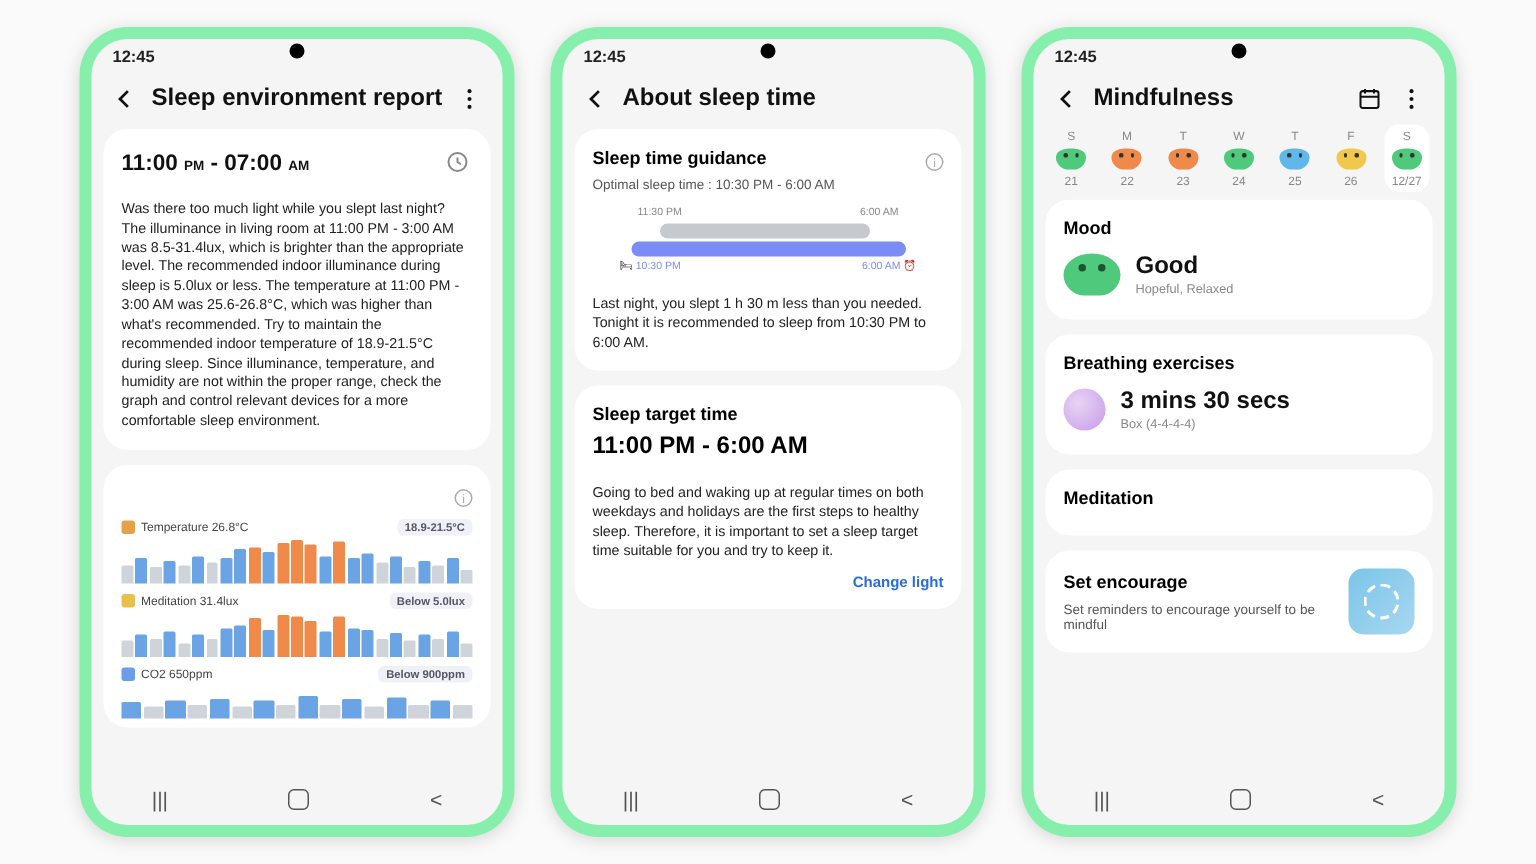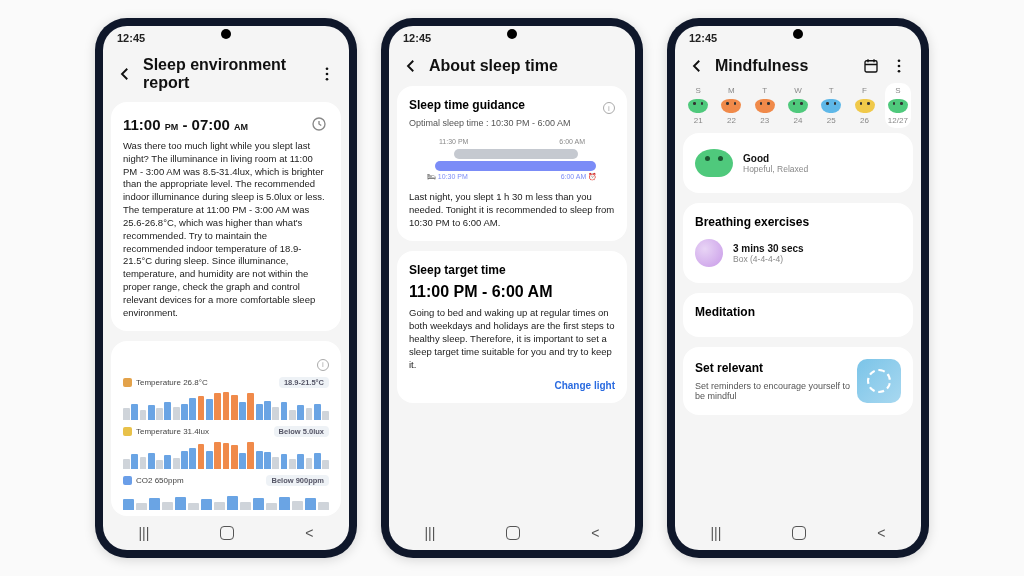--- a/index.html
+++ b/index.html
@@ -1,30 +1,30 @@
 <!DOCTYPE html>
 <html><head>
 <meta charset="utf-8">
 <style>
 * { box-sizing: border-box; margin: 0; padding: 0; font-family: -apple-system, BlinkMacSystemFont, 'Segoe UI', sans-serif; }
 body { background: #fafafa; display: flex; justify-content: center; align-items: center; height: 576px; gap: 24px; }
-.phone { width: 262px; height: 540px; border-radius: 32px; background: #0f172a; padding: 8px; position: relative; box-shadow: 0 2px 12px rgba(0,0,0,.15); }
+.phone { width: 290px; height: 540px; border-radius: 32px; background: #86efac; padding: 8px; position: relative; box-shadow: 0 2px 12px rgba(0,0,0,.15); }
 .screen { width: 100%; height: 100%; background: #f5f5f5; border-radius: 24px; overflow: hidden; position: relative; display: flex; flex-direction: column; }
 .camera { position: absolute; top: 11px; left: 50%; transform: translateX(-50%); width: 10px; height: 10px; background: #000; border-radius: 50%; z-index: 10; }
 .statusbar { height: 24px; display: flex; align-items: center; padding: 0 14px; font-size: 11px; font-weight: 600; color: #222; }
 .header { display: flex; align-items: center; padding: 6px 12px 10px; gap: 8px; }
 .header h1 { font-size: 16px; font-weight: 700; flex: 1; color: #111; }
 .icon-btn { width: 20px; height: 20px; display: flex; align-items: center; justify-content: center; cursor: pointer; }
 .icon-btn svg { width: 18px; height: 18px; }
 .content { flex: 1; overflow-y: auto; padding: 0 8px 8px; }
 .card { background: #fff; border-radius: 16px; padding: 12px; margin-bottom: 10px; }
 .row { display: flex; justify-content: space-between; align-items: center; }
 .time-range { font-size: 15px; font-weight: 700; color: #111; }
 .time-range small { font-size: 9px; font-weight: 600; }
-.body-text { font-size: 9.5px; line-height: 1.35; color: #222; margin-top: 6px; }
+.body-text { font-size: 9.5px; line-height: 1.35; color: #222; margin-top: 16px; }
 .chart-head { display: flex; justify-content: space-between; font-size: 8px; color: #444; align-items: center; margin: 6px 0 2px; }
 .chart-head .left { display: flex; align-items: center; gap: 4px; }
 .ico-sq { width: 9px; height: 9px; border-radius: 2px; }
 .badge { background: #eef2f6; border-radius: 4px; padding: 1px 5px; font-size: 7.5px; color: #556; font-weight: bold; }
 .bars { display: flex; align-items: end; height: 30px; gap: 1.5px; }
 .bar { flex: 1; border-radius: 1px 1px 0 0; }
 .section-title { font-size: 12px; font-weight: 700; margin-bottom: 6px; }
 .muted { font-size: 9px; color: #555; }
 .link { color: #2a6be0; font-size: 10px; font-weight: 600; text-align: right; margin-top: 8px; cursor: pointer; }
 .timeline { position: relative; margin: 10px 0; }
@@ -42,21 +42,21 @@
 .day .face { width: 20px; height: 14px; margin: 0 auto 3px; border-radius: 50% 50% 10px 10px; position: relative; }
 .day .dt { font-size: 8px; color: #888; }
 .day.sel { background: #fff; border-radius: 10px; padding: 3px 0; margin: -3px 0; }
 .face::before, .face::after { content: ''; position: absolute; top: 3px; width: 2.5px; height: 2.5px; background: #333; border-radius: 50%; }
 .face::before { left: 5px; } .face::after { right: 5px; }
 .mood-face { width: 38px; height: 28px; border-radius: 50% 50% 14px 14px; position: relative; background: #4fc97c; }
 .mood-face::before, .mood-face::after { content: ''; position: absolute; top: 7px; width: 5px; height: 5px; background: #1a5530; border-radius: 50%; }
 .mood-face::before { left: 10px; } .mood-face::after { right: 10px; }
 .card-row { display: flex; align-items: center; gap: 10px; padding: 4px 0; }
 .card-row .txt { flex: 1; }
-.card-row .t1 { font-size: 10px; font-weight: 600; color: #111; }
+.card-row .t1 { font-size: 16px; font-weight: 600; color: #111; }
 .card-row .t2 { font-size: 8.5px; color: #888; }
 .circ { width: 28px; height: 28px; border-radius: 50%; }
 .infoico { width: 12px; height: 12px; border: 1px solid #aaa; border-radius: 50%; display: inline-flex; align-items: center; justify-content: center; font-size: 8px; color: #aaa; }
 .alarmico { color: #7b8cf7; }
 </style>
 </head>
 <body>
 
 <div class="phone">
   <div class="camera"></div>
@@ -126,21 +126,21 @@
             <div class="bar" style="height: 60%; background: rgb(106, 164, 228);"></div>
             <div class="bar" style="height: 35%; background: rgb(207, 212, 218);"></div>
             <div class="bar" style="height: 50%; background: rgb(106, 164, 228);"></div>
             <div class="bar" style="height: 40%; background: rgb(207, 212, 218);"></div>
             <div class="bar" style="height: 55%; background: rgb(106, 164, 228);"></div>
             <div class="bar" style="height: 30%; background: rgb(207, 212, 218);"></div>
           </div>
         <div class="chart-head">
             <span class="left">
               <span class="ico-sq" style="background:#e8c14a"></span>
-              <span>Temperature 31.4lux</span>
+              <span>Meditation 31.4lux</span>
             </span>
             <span class="badge">Below 5.0lux</span>
           </div>
         <div class="bars">
             <div class="bar" style="height: 35%; background: rgb(207, 212, 218);"></div>
             <div class="bar" style="height: 50%; background: rgb(106, 164, 228);"></div>
             <div class="bar" style="height: 40%; background: rgb(207, 212, 218);"></div>
             <div class="bar" style="height: 55%; background: rgb(106, 164, 228);"></div>
             <div class="bar" style="height: 30%; background: rgb(207, 212, 218);"></div>
             <div class="bar" style="height: 48%; background: rgb(106, 164, 228);"></div>
@@ -308,20 +308,21 @@
           <div class="dt">26</div>
         </div>
         <div class="day sel">
           <div class="dn">S</div>
           <div class="face" style="background:#4fc97c"></div>
           <div class="dt">12/27</div>
         </div>
       </div>
     <div class="content">
       <div class="card">
+        <div class="section-title">Mood</div>
         <div class="card-row">
           <div class="mood-face"></div>
           <div class="txt">
               <div class="t1">Good</div>
               <div class="t2">Hopeful, Relaxed</div>
             </div>
         </div>
       </div>
       <div class="card">
         <div class="section-title">Breathing exercises</div>
@@ -332,21 +333,21 @@
               <div class="t2">Box (4-4-4-4)</div>
             </div>
         </div>
       </div>
       <div class="card">
         <div class="section-title">Meditation</div>
       </div>
       <div class="card">
         <div class="row">
           <div style="flex:1">
-            <div class="section-title">Set relevant</div>
+            <div class="section-title">Set encourage</div>
             <div class="muted">Set reminders to encourage yourself to be mindful</div>
           </div>
           <div style="width:44px;height:44px;border-radius:10px;background:linear-gradient(135deg,#7bc4e8,#a8d8f0);position:relative">
               <span style="position:absolute;inset:10px;border:2px dashed #fff;border-radius:50%"></span>
             </div>
         </div>
       </div>
     </div>
     <div class="navbar">
       <span class="nb">|||</span>

